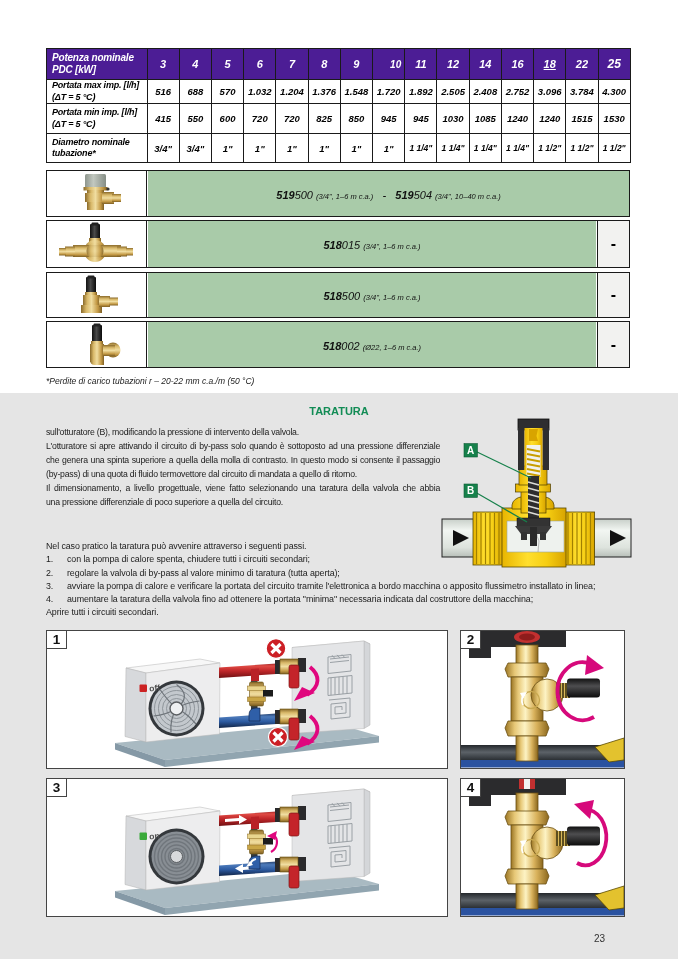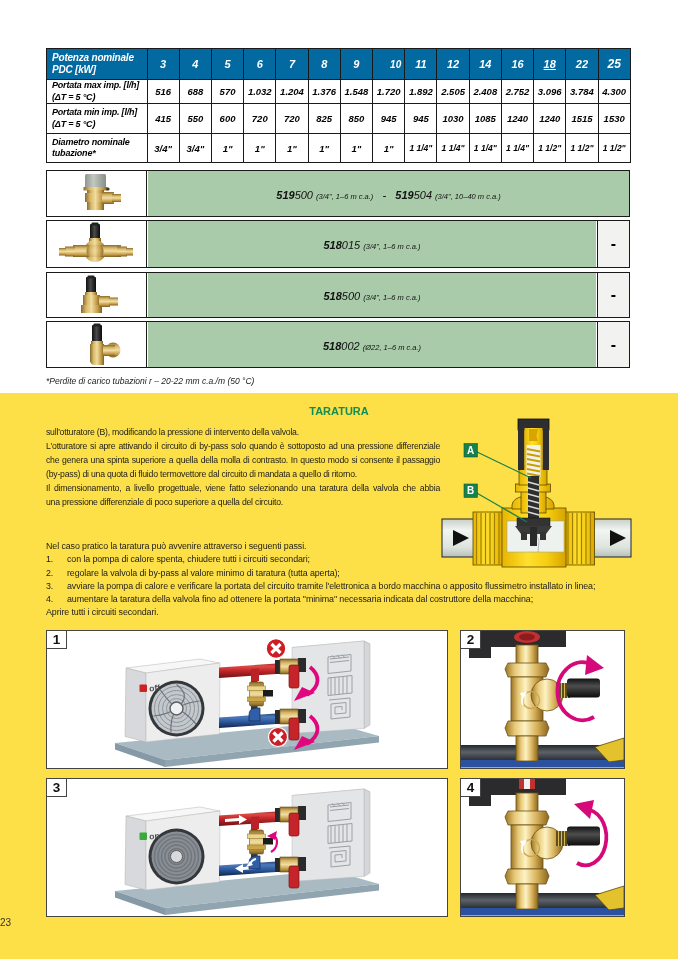--- a/index.html
+++ b/index.html
@@ -1,31 +1,31 @@
 <!DOCTYPE html>
 <html><head>
 <meta charset="utf-8">
 <style>
 * { margin:0; padding:0; box-sizing:border-box; }
 html,body { width:678px; height:959px; }
 body { font-family:"Liberation Sans",sans-serif; background:#ffffff; position:relative; overflow:hidden; -webkit-font-smoothing:antialiased; }
 .abs { position:absolute; }
 .tbl { border-collapse:collapse; table-layout:fixed; }
 .tbl td { border:1px solid #1a1a1a; font-style:italic; text-align:center; vertical-align:middle; }
-.hdr { background:#0369a1; color:#fff; font-weight:bold; }
+.hdr { background:#4c1d95; color:#fff; font-weight:bold; }
 .tbl td.lbl { text-align:left; padding-left:5px; font-weight:bold; font-size:9px; line-height:11.5px; letter-spacing:-0.2px; }
 .val { font-size:9.5px; font-weight:bold; }
 .prow { position:absolute; left:46px; width:584px; border:1px solid #1a1a1a; }
 .pimg { position:absolute; left:0; top:0; bottom:0; width:100px; background:#fff; border-right:1px solid #1a1a1a; }
 .pgrn { position:absolute; top:0; bottom:0; background:#a9cba9; }
 .pdash { position:absolute; top:0; bottom:0; right:0; width:32px; background:#f2f2f0; border-left:1px solid #1a1a1a; text-align:center; font-weight:bold; }
 .code { font-style:italic; font-size:11px; color:#111; }
 .code b { font-weight:bold; }
 .code .sm { font-size:7.5px; }
-.gray { position:absolute; left:0; top:393px; width:678px; height:566px; background:#fde047; }
+.gray { position:absolute; left:0; top:393px; width:678px; height:566px; background:#e5e5e5; }
 .bodytxt { font-size:8.7px; color:#1c1c1c; line-height:13.9px; letter-spacing:-0.22px; }
 .bodytxt .j { text-align:justify; text-align-last:justify; }
 .lst { font-size:8.9px; color:#1c1c1c; line-height:13.25px; letter-spacing:-0.1px; }
 .panel { position:absolute; background:#fff; border:1px solid #444; }
 .pnum { position:absolute; left:-1px; top:-1px; width:21px; height:19px; border:1.5px solid #444; background:#fff; font-weight:bold; font-size:13.5px; text-align:center; line-height:17px; color:#111; }
 </style>
 </head>
 <body>
 
 <table class="tbl abs" style="left:46px; top:48px; width:584px;">
@@ -557,14 +557,14 @@
         <path d="M96 52 L96 67 M99 52 L99 67 M102 52 L102 67 M105 52 L105 67 M108 52 L108 67" stroke="#2a2208" stroke-width="1.4"></path>
       </g>
       <rect x="106" y="47.5" width="33" height="19" rx="3" fill="url(#knobg)"></rect>
 
       <path d="M116 84 A21 28 0 1 0 129 31" stroke="#d6097b" stroke-width="3.8" fill="none"></path>
       <path d="M133 21 L113 25 L129 40 Z" fill="#d6097b"></path>
     </svg>
     <div class="pnum">4</div>
   </div>
 
-  <div class="abs" style="left:0; top:524px; width:605px; text-align:left; font-size:10px; color:#333;">23</div>
+  <div class="abs" style="left:0; top:540px; width:605px; text-align:right; font-size:10px; color:#333;">23</div>
 </div>
 
 </body></html>

